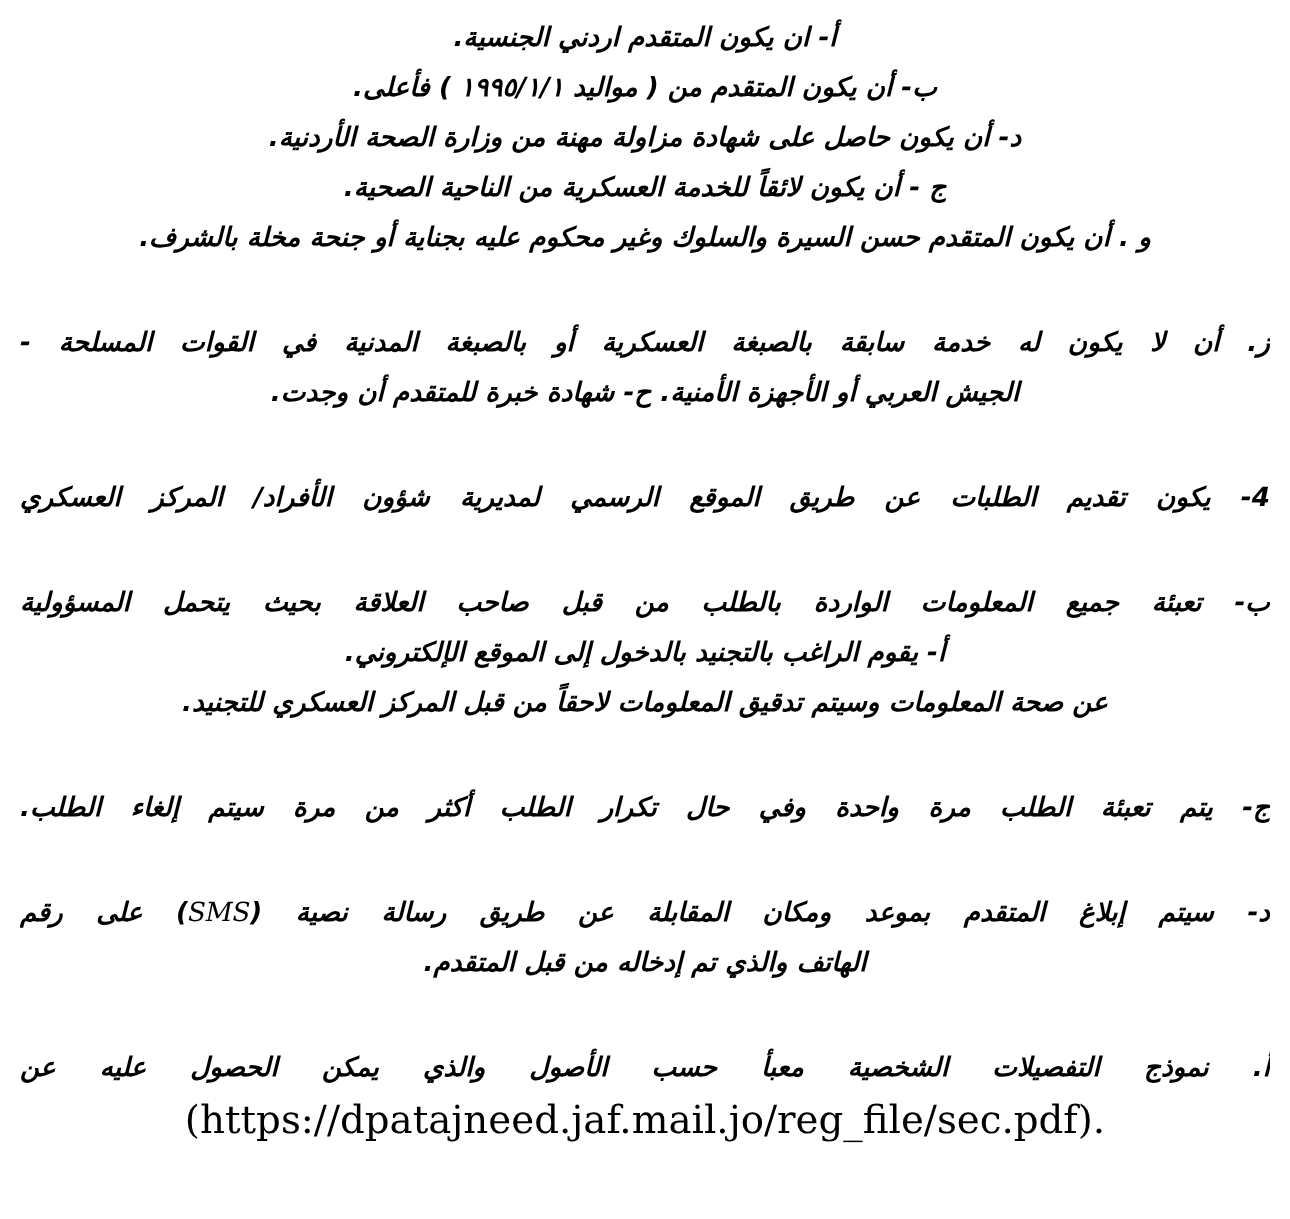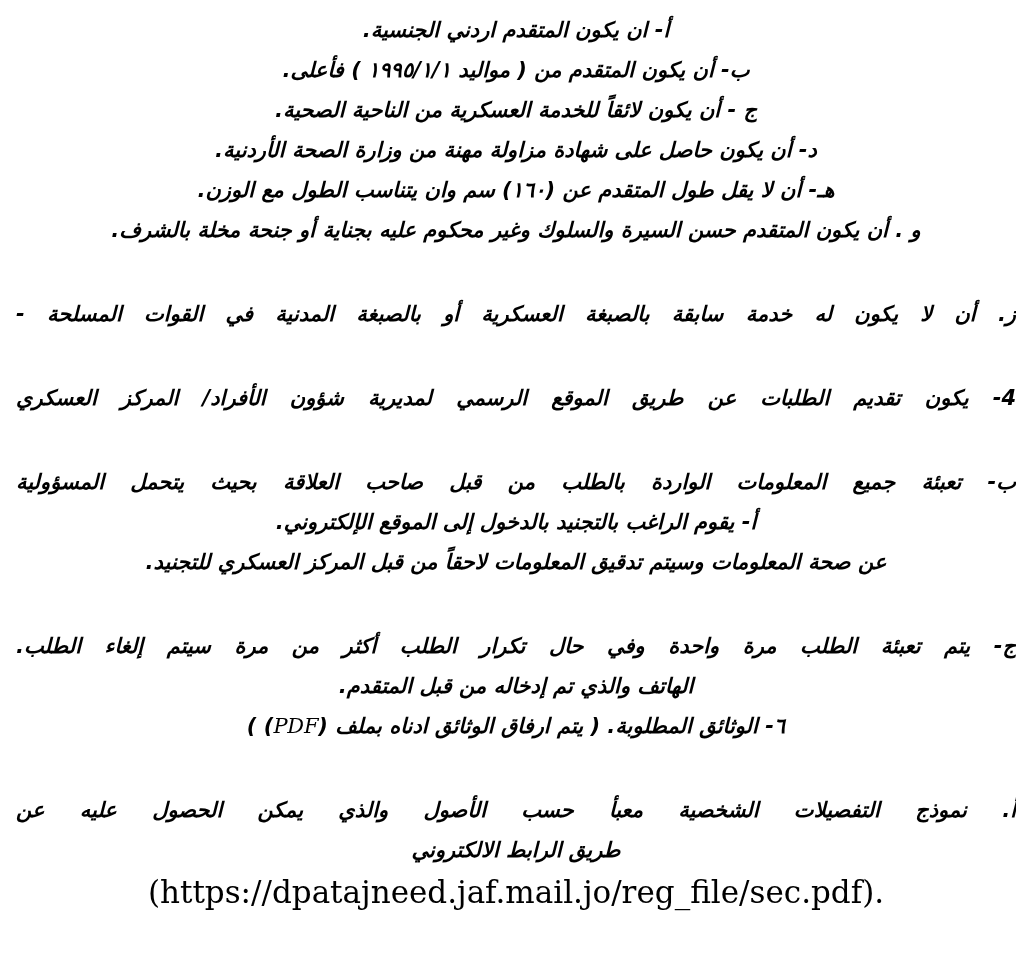--- a/index.html
+++ b/index.html
@@ -63,36 +63,35 @@
 </style>
 </head>
 <body>
 
 <div class="page">
 
   <div class="topcut">يشترط في المتقدم للالتحاق بالدورة ما يلي :</div>
 
   <div class="line center">أ- ان يكون المتقدم اردني الجنسية.</div>
   <div class="line center">ب- أن يكون المتقدم من ( مواليد ١٩٩٥/١/١ ) فأعلى.</div>
+  <div class="line center">د- أن يكون حاصل على شهادة مزاولة مهنة من وزارة الصحة الأردنية.</div>
   <div class="line center">ج - أن يكون لائقاً للخدمة العسكرية من الناحية الصحية.</div>
-  <div class="line center">د- أن يكون حاصل على شهادة مزاولة مهنة من وزارة الصحة الأردنية.</div>
-  <div class="line center">هـ- أن لا يقل طول المتقدم عن (١٦٠) سم وان يتناسب الطول مع الوزن.</div>
   <div class="line center">و . أن يكون المتقدم حسن السيرة والسلوك وغير محكوم عليه بجناية أو جنحة مخلة بالشرف.</div>
   <div class="line justify">ز. أن لا يكون له خدمة سابقة بالصبغة العسكرية أو بالصبغة المدنية في القوات المسلحة -</div>
+  <div class="line center">الجيش العربي أو الأجهزة الأمنية.   ح- شهادة خبرة للمتقدم أن وجدت.</div>
 
   <div class="line justify">4- يكون تقديم الطلبات عن طريق الموقع الرسمي لمديرية شؤون الأفراد/ المركز العسكري</div>
 
   <div class="line justify">ب- تعبئة جميع المعلومات الواردة بالطلب من قبل صاحب العلاقة بحيث يتحمل المسؤولية</div>
   <div class="line center">أ- يقوم الراغب بالتجنيد بالدخول إلى الموقع الإلكتروني.</div>
   <div class="line center">عن صحة المعلومات وسيتم تدقيق المعلومات لاحقاً من قبل المركز العسكري للتجنيد.</div>
   <div class="line justify">ج- يتم تعبئة الطلب مرة واحدة وفي حال تكرار الطلب أكثر من مرة سيتم إلغاء الطلب.</div>
 
+  <div class="line justify">
+    <span>د- سيتم إبلاغ المتقدم بموعد ومكان المقابلة عن طريق رسالة نصية (</span><span class="latin">SMS</span><span>) على رقم</span>
+  </div>
   <div class="line center">الهاتف والذي تم إدخاله من قبل المتقدم.</div>
 
-  <div class="line center">
-    <span>٦- الوثائق المطلوبة. ( يتم ارفاق الوثائق ادناه بملف (</span><span class="latin">PDF</span><span>) )</span>
-  </div>
 
   <div class="line justify">أ. نموذج التفصيلات الشخصية معبأ حسب الأصول والذي يمكن الحصول عليه عن</div>
-  <div class="line center">طريق الرابط الالكتروني</div>
   <div class="url-line">(https://dpatajneed.jaf.mail.jo/reg_file/sec.pdf).</div>
 
 </div>
 
 </body></html>

